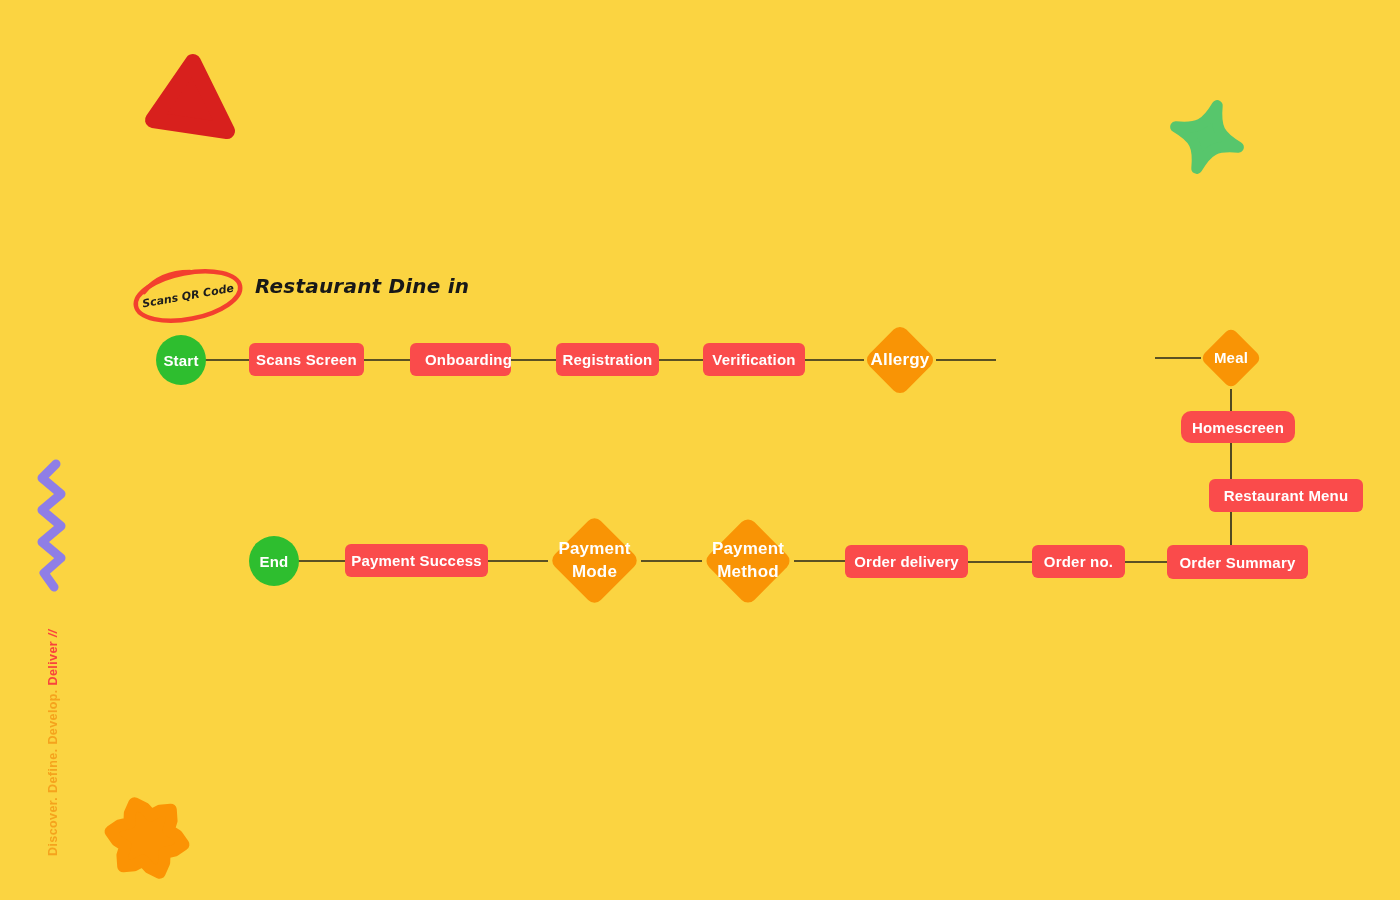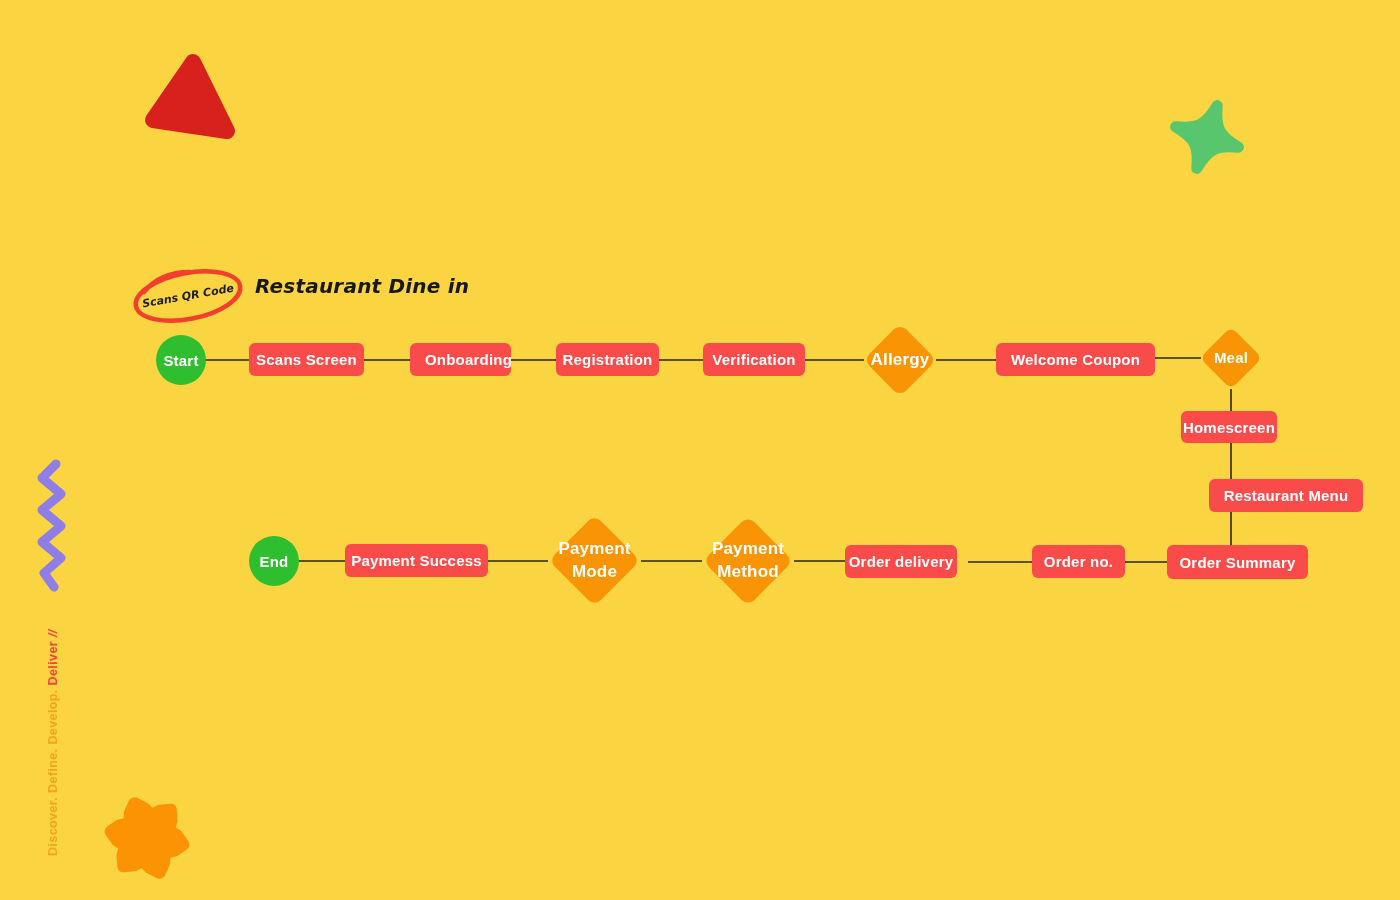--- a/index.html
+++ b/index.html
@@ -114,28 +114,25 @@
   </div>
   <div class="node screen" style="left:556px; top:343px; width:103px;">
     <span>Registration</span>
   </div>
   <div class="node screen" style="left:703px; top:343px; width:102px;">
     <span>Verification</span>
   </div>
   <div class="node diamond" style="left:874px; top:334px; width:52px; height:52px;">
     <span>Allergy</span>
   </div>
-  <div class="node screen" style="left:996px; top:343px; width:159px;">
-    <span>Welcome Coupon</span>
-  </div>
   <div class="node diamond small" style="left:1209px; top:336px; width:44px; height:44px;">
     <span>Meal</span>
   </div>
 
-  <div class="node screen" style="left:1181px; top:411px; width:96px; height:32px;">
+  <div class="node screen" style="left:1181px; top:411px; width:114px; height:32px;border-radius:10px;">
     <span>Homescreen</span>
   </div>
   <div class="node screen" style="left:1209px; top:479px; width:154px;text-align:center;">
     <span>Restaurant Menu</span>
   </div>
   <div class="node screen" style="left:1167px; top:545px; width:141px; height:34px;">
     <span>Order Summary</span>
   </div>
 
   <div class="node terminal" style="left:249px; top:536px;">
@@ -143,21 +140,21 @@
   </div>
   <div class="node screen" style="left:345px; top:544px; width:143px;">
     <span>Payment Success</span>
   </div>
   <div class="node diamond" style="left:562px; top:528px; width:65px; height:65px;">
     <span>Payment Mode</span>
   </div>
   <div class="node diamond" style="left:716px; top:529px; width:64px; height:64px;">
     <span>Payment Method</span>
   </div>
-  <div class="node screen" style="left:845px; top:545px; width:112px;">
+  <div class="node screen" style="left:845px; top:545px; width:123px;">
     <span>Order delivery</span>
   </div>
   <div class="node screen" style="left:1032px; top:545px; width:93px;">
     <span>Order no.</span>
   </div>
 
   <div class="phase-caption">
     <span class="phases">Discover. Define. Develop.</span>
     <span> </span>
     <span class="active">Deliver</span>

